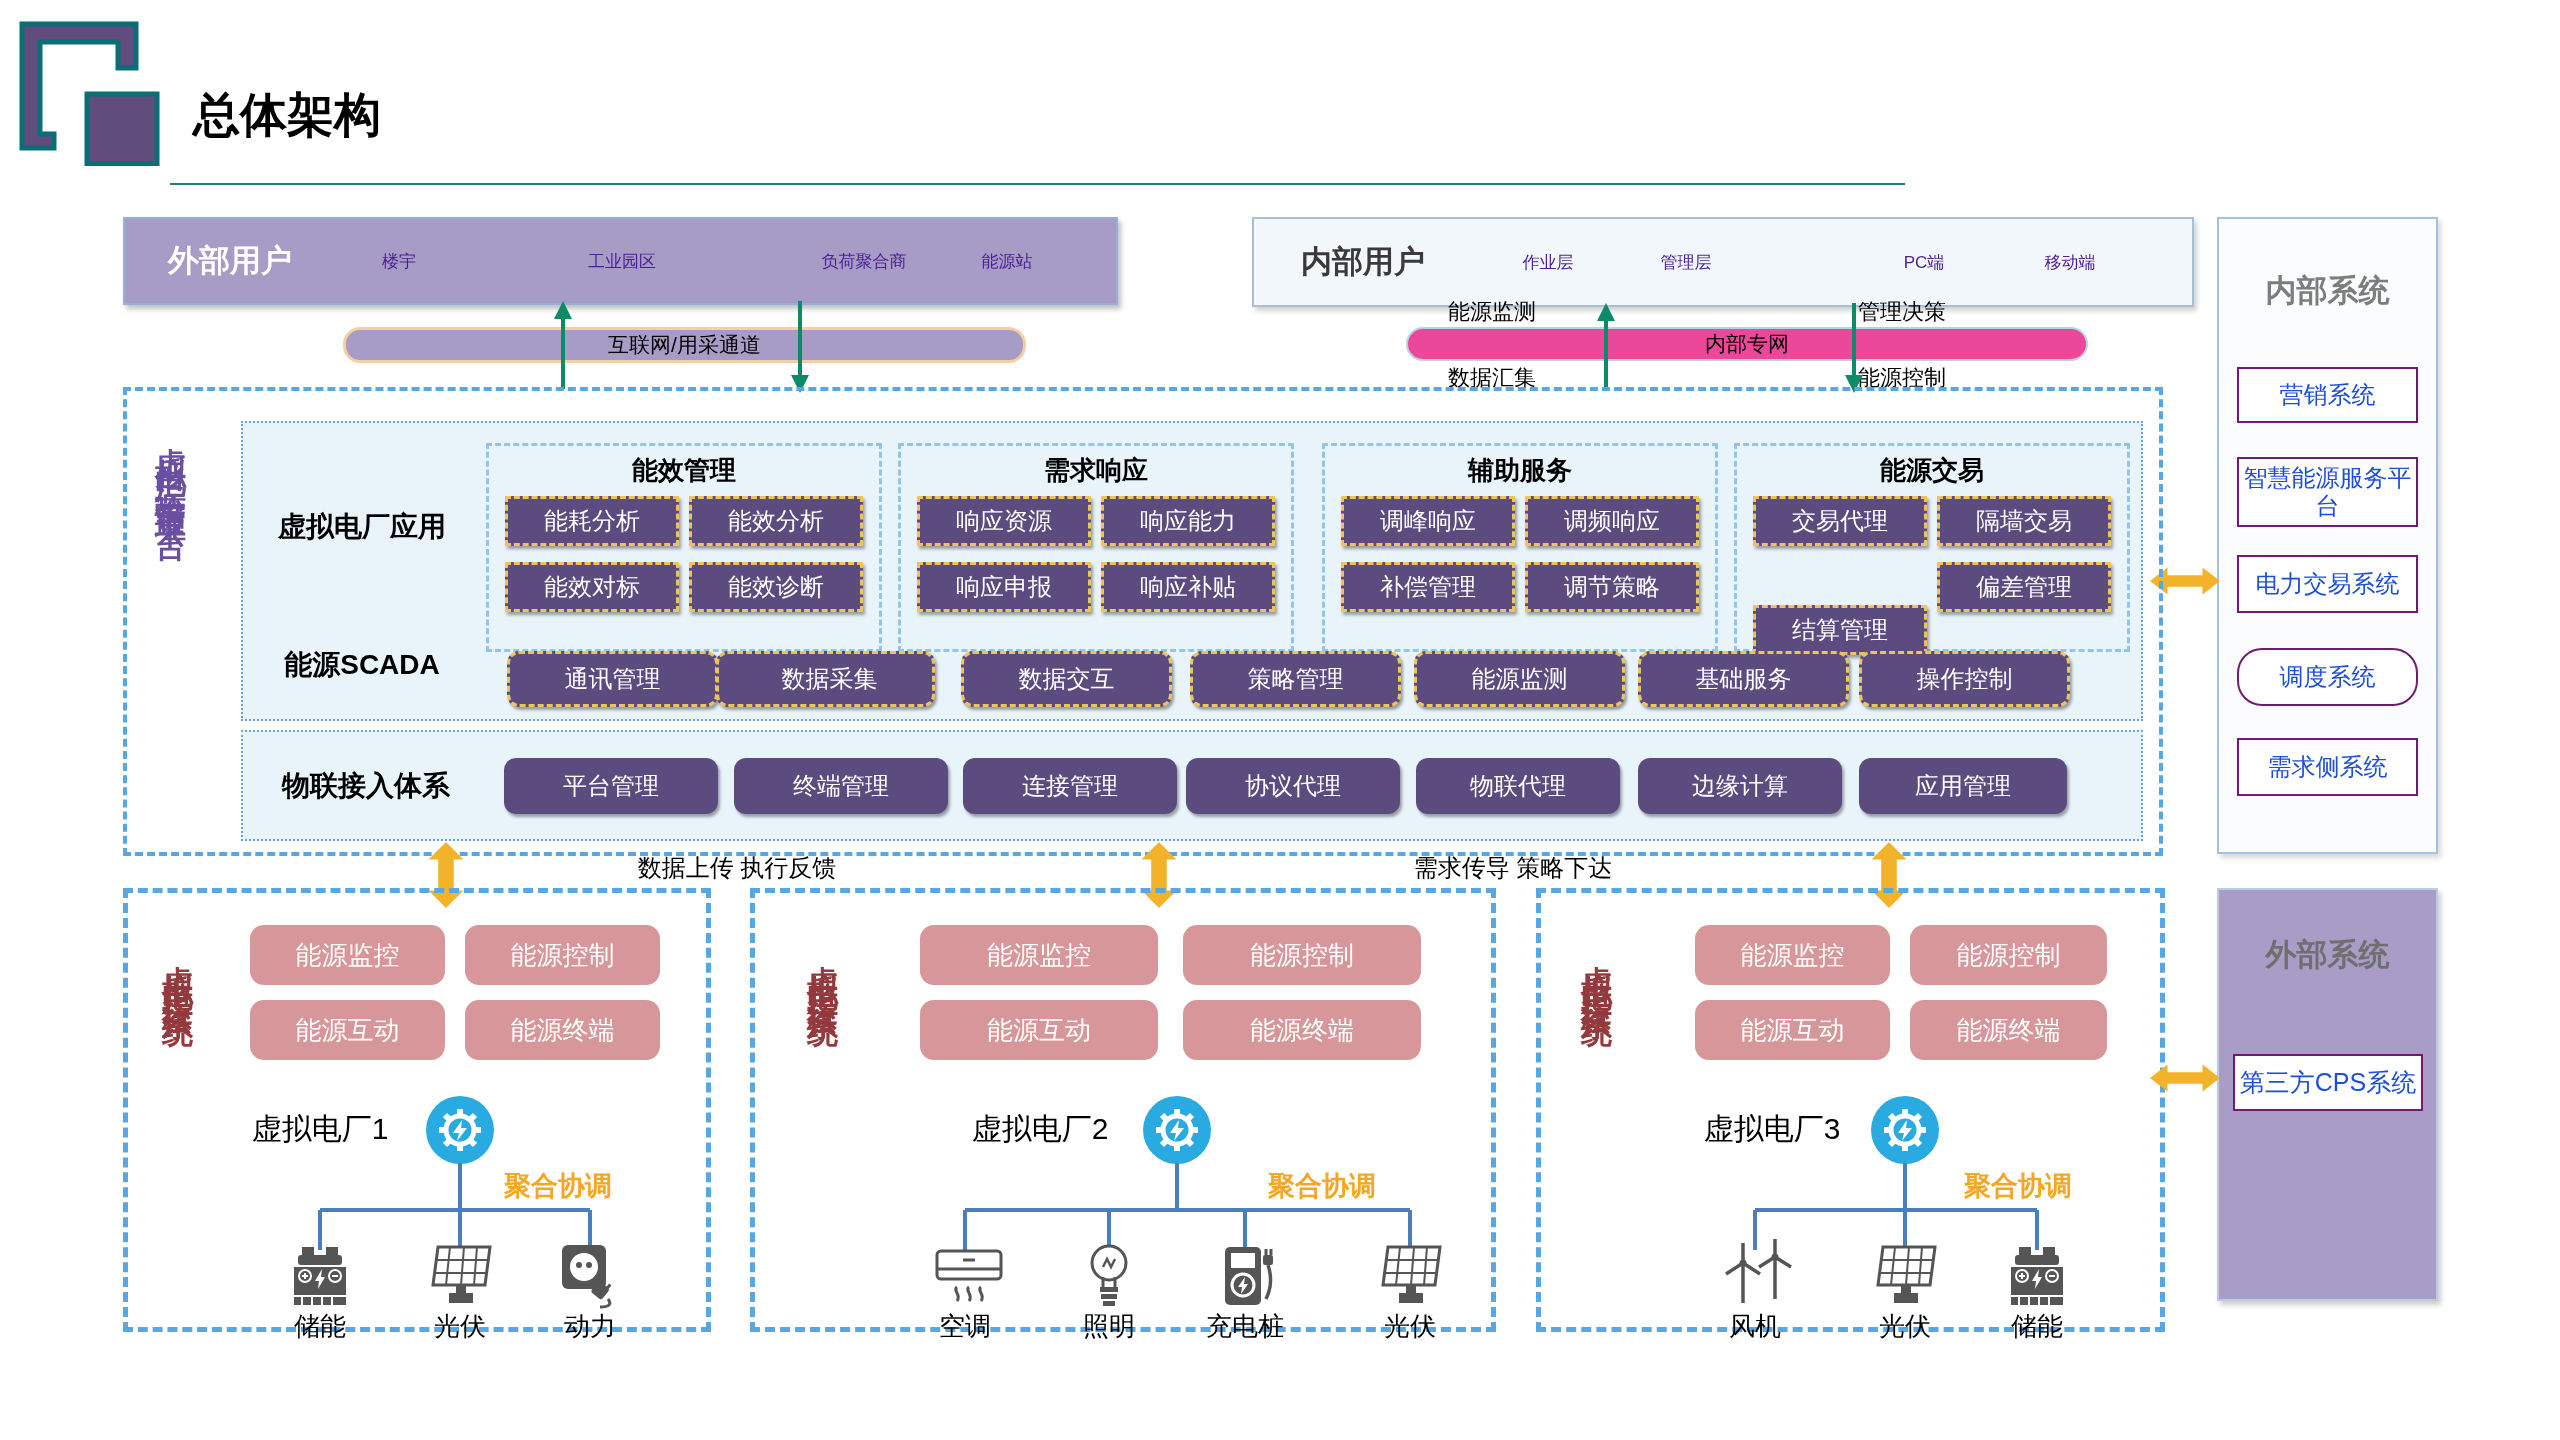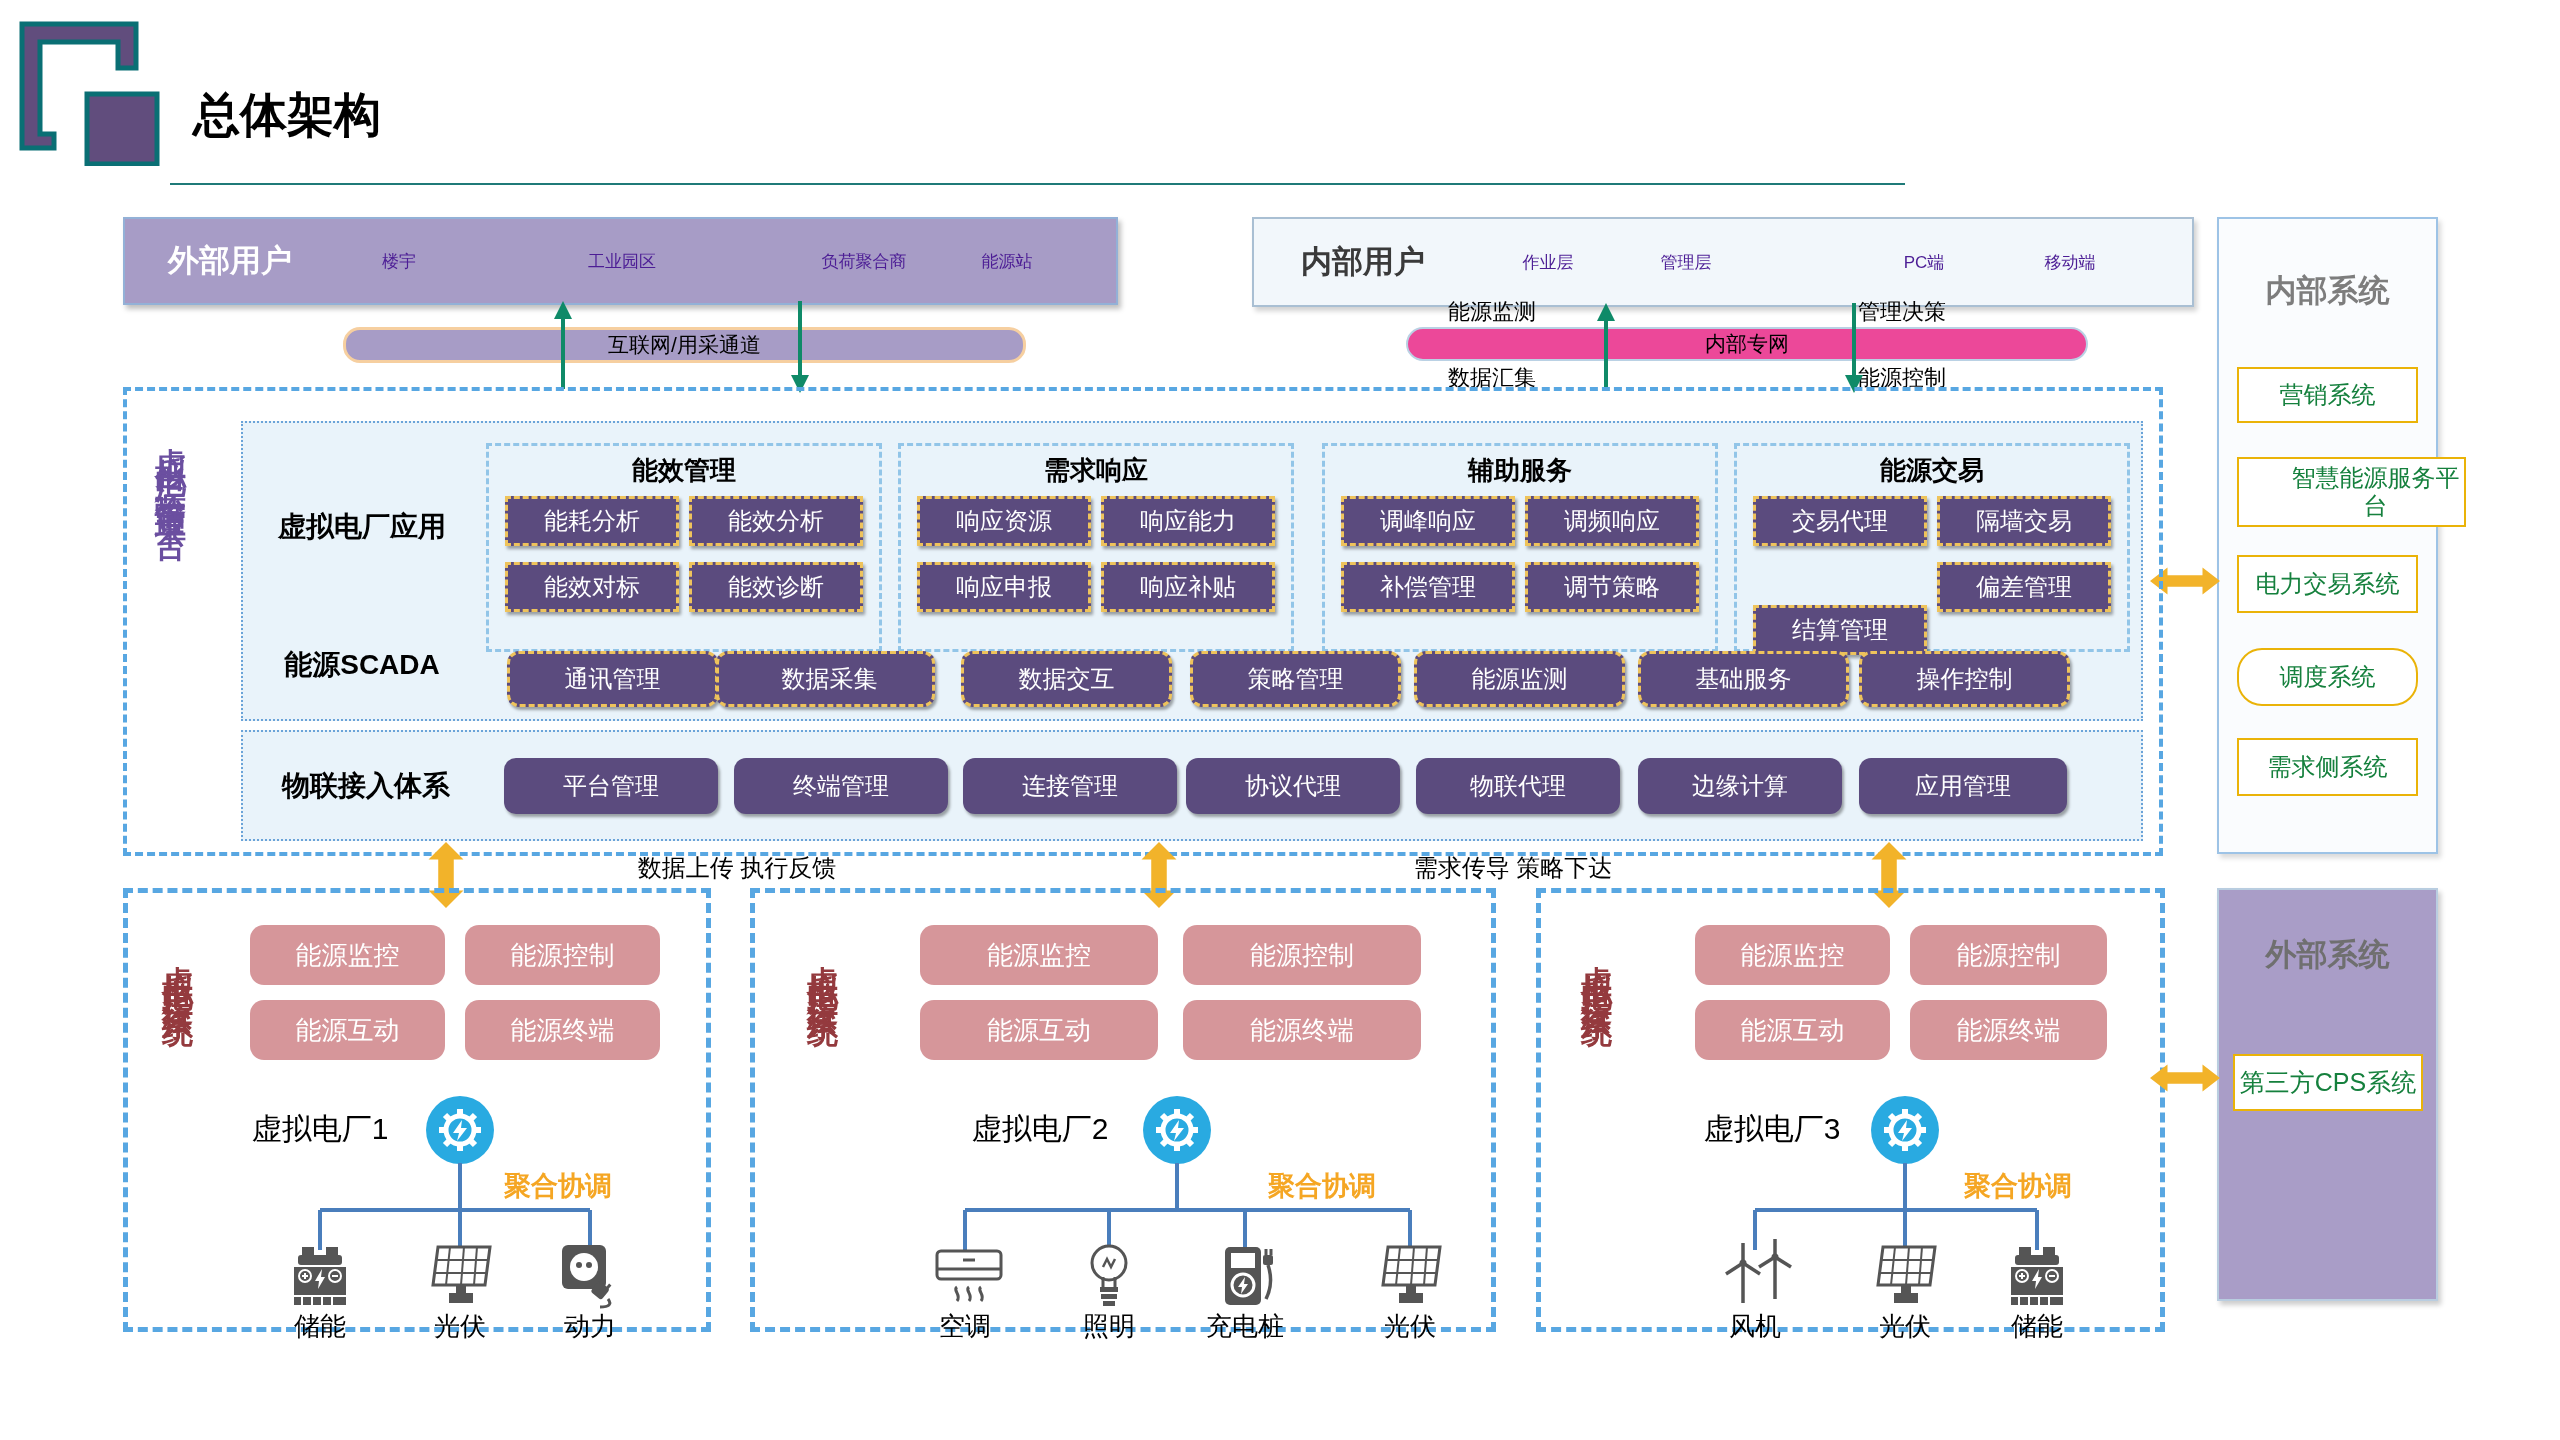--- a/index.html
+++ b/index.html
@@ -23,21 +23,21 @@
   .sec-label{font-weight:bold;font-size:28px;color:#000;}
   .group{border:3px dashed #92c5e8;}
   .group-title{font-weight:bold;font-size:26px;color:#000;}
   .chip{background:#5b4b7e;color:#fff;font-size:24px;box-shadow:2px 3px 3px rgba(0,0,0,.35);}
   .chip-gold{border:3px dashed #eec35c;}
   .chip-round{border-radius:12px;}
   
   .panel-int{background:#fafcfe;border:2px solid #9dc3e6;box-shadow:3px 4px 5px rgba(0,0,0,.15);}
   .panel-ext{background:#a99dc7;border:2px solid #b9cde0;box-shadow:3px 4px 5px rgba(0,0,0,.2);}
   .panel-title{font-weight:bold;font-size:31px;color:#7d7d7d;}
-  .panel-item{background:#fff;border:2px solid #eab308;font-size:24px;color:#15803d;}
+  .panel-item{background:#fff;border:2px solid #701a75;font-size:24px;color:#1d4ed8;}
   
   .vpp-box{border:5px dashed #58a7e2;}
   .pink-btn{background:#d6969a;color:#fff;font-size:26px;border-radius:14px;}
   .vpp-name{font-size:30px;color:#000;}
   .coord{color:#f5a623;font-weight:bold;font-size:27px;}
   .dev-label{font-size:26px;color:#000;}
   .flow-label{font-size:24px;color:#000;white-space:nowrap;}
 </style>
 </head>
 <body>
@@ -93,21 +93,21 @@
     <polygon points="12,0 3,18 21,18" fill="#0f8a68"></polygon>
   </svg>
   <svg class="abs" style="left:1842px;top:303px;" width="24" height="90" viewBox="0 0 24 90">
     <line x1="12" y1="0" x2="12" y2="74" stroke="#0f8a68" stroke-width="4"></line>
     <polygon points="12,90 3,72 21,72" fill="#0f8a68"></polygon>
   </svg>
 
   <div class="abs panel-int" style="left:2217px;top:217px;width:217px;height:633px;">
     <div class="abs panel-title ctr" style="left:0;top:52px;width:217px;height:40px;">内部系统</div>
     <div class="abs panel-item ctr" style="left:18px;top:148px;width:177px;height:52px;">营销系统</div>
-    <div class="abs panel-item ctr" style="left:18px;top:238px;width:177px;height:66px;line-height:1.15;padding-left:48px;">智慧能源服务平台</div>
+    <div class="abs panel-item ctr" style="left:18px;top:238px;width:177px;height:66px;line-height:1.15;">智慧能源服务平台</div>
     <div class="abs panel-item ctr" style="left:18px;top:336px;width:177px;height:54px;">电力交易系统</div>
     <div class="abs panel-item ctr" style="left:18px;top:429px;width:177px;height:54px;border-radius:25px;">调度系统</div>
     <div class="abs panel-item ctr" style="left:18px;top:519px;width:177px;height:54px;">需求侧系统</div>
   </div>
 
   <svg class="abs" style="left:2150px;top:565px;" width="70" height="32" viewBox="0 0 72 32">
     <polygon points="0,16 18,2 18,10 54,10 54,2 72,16 54,30 54,22 18,22 18,30" fill="#f2b32a"></polygon>
   </svg>
 
   <div class="abs main-box" style="left:123px;top:387px;width:2032px;height:461px;">

